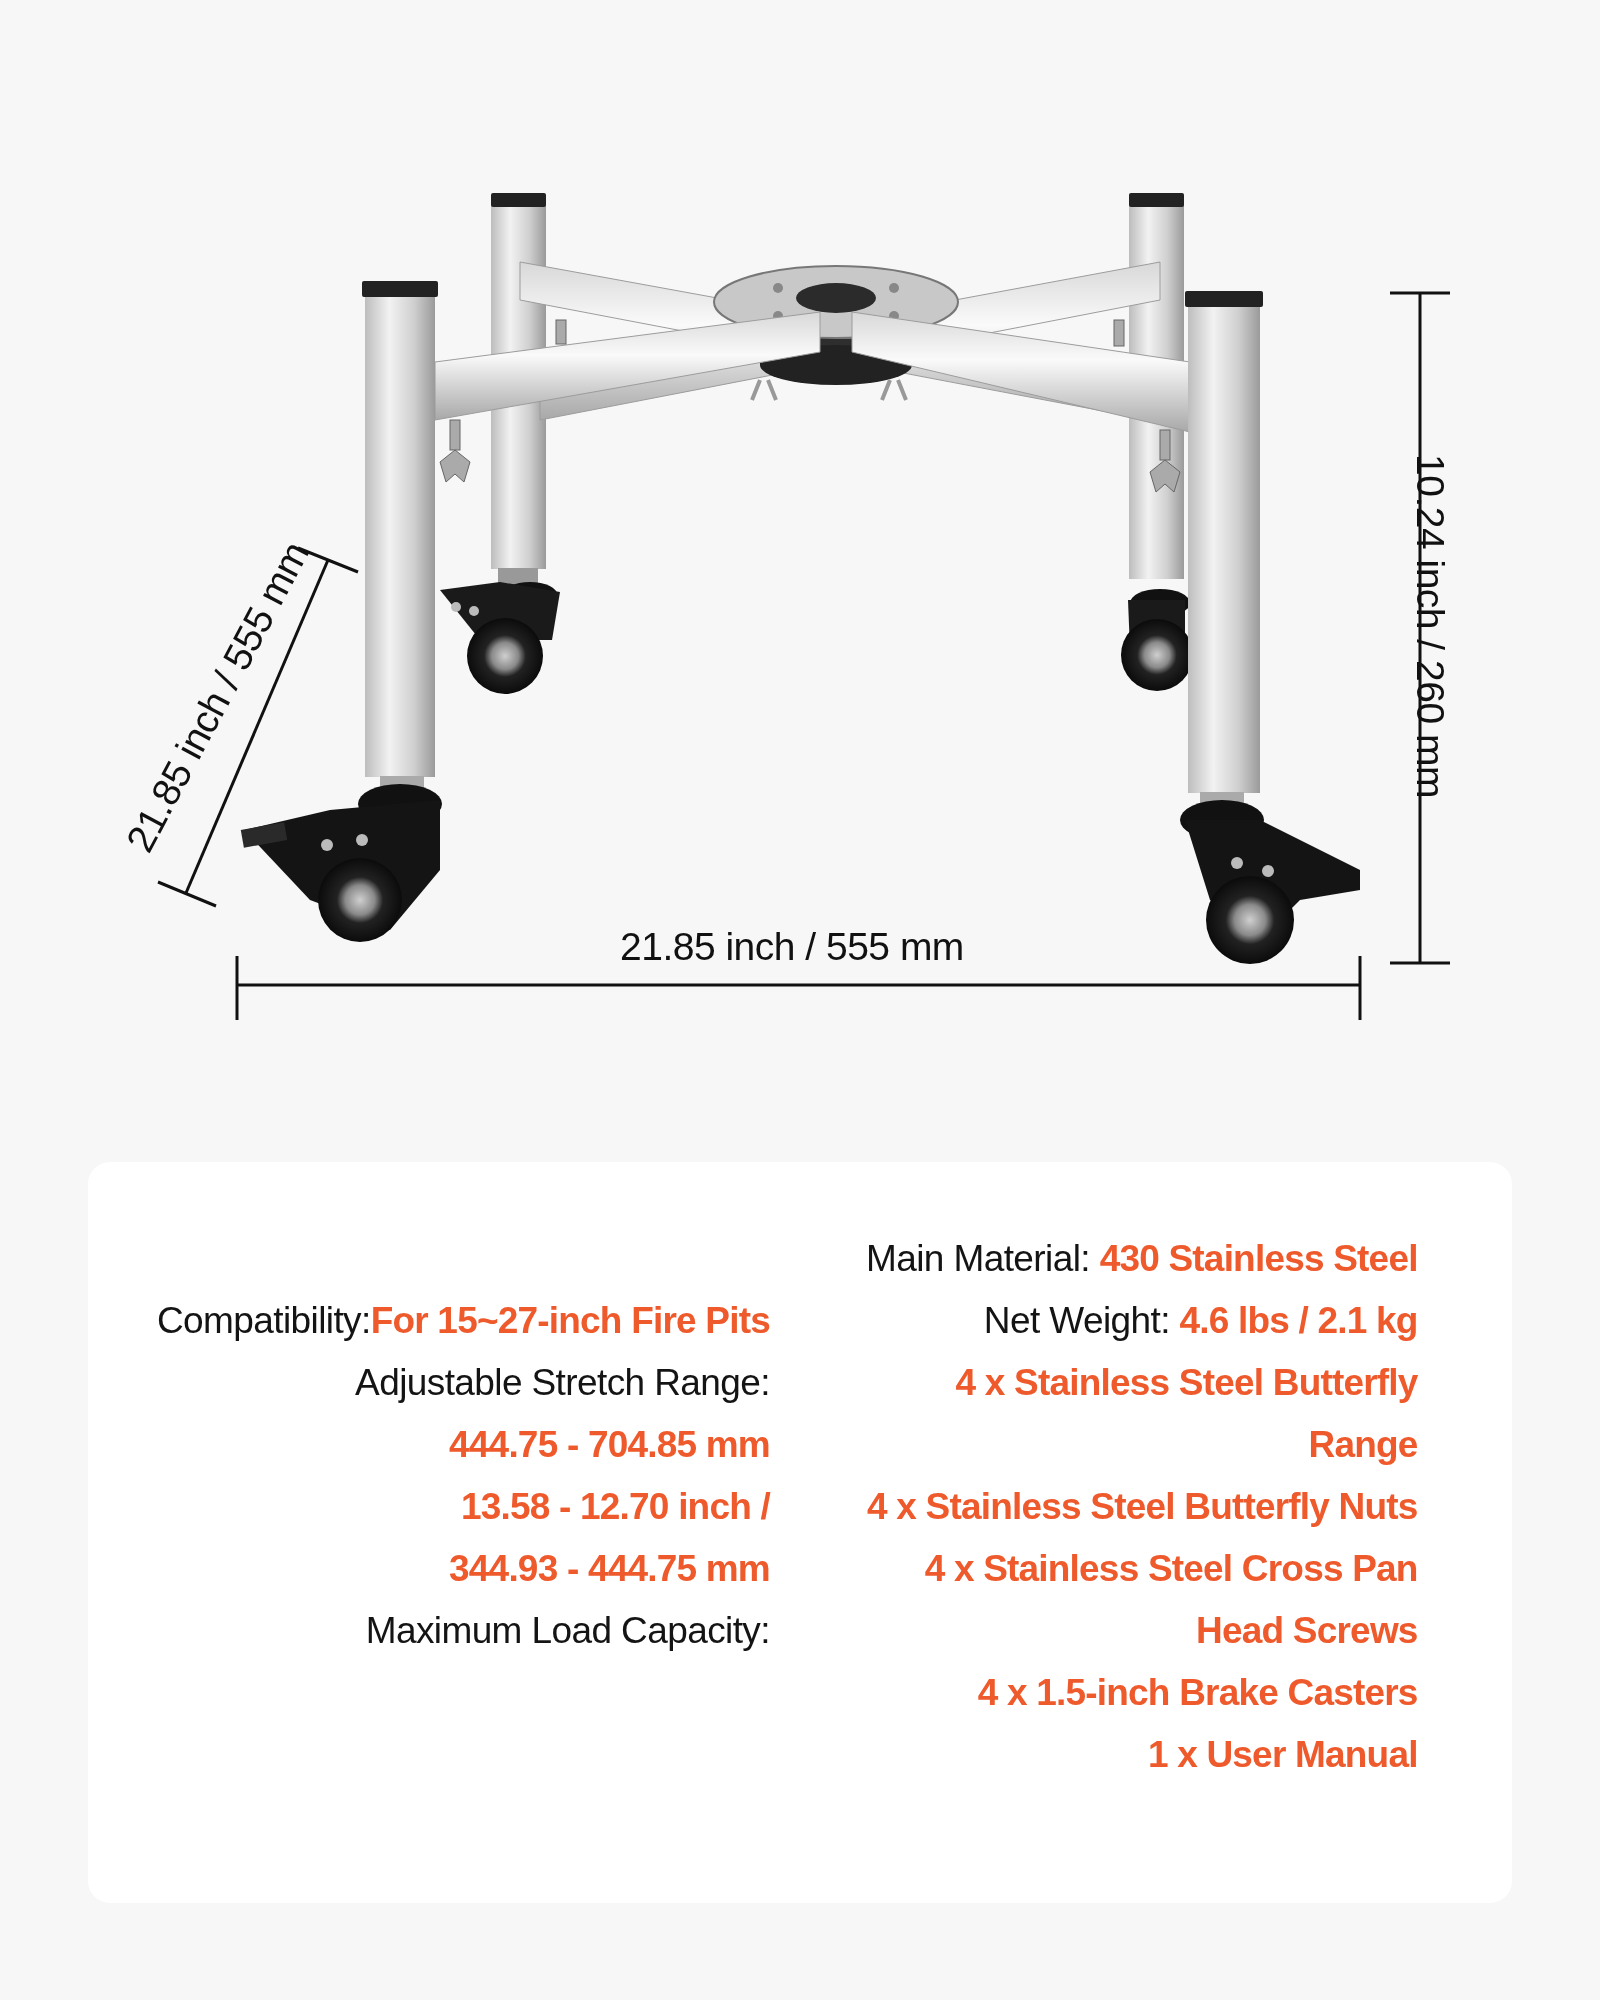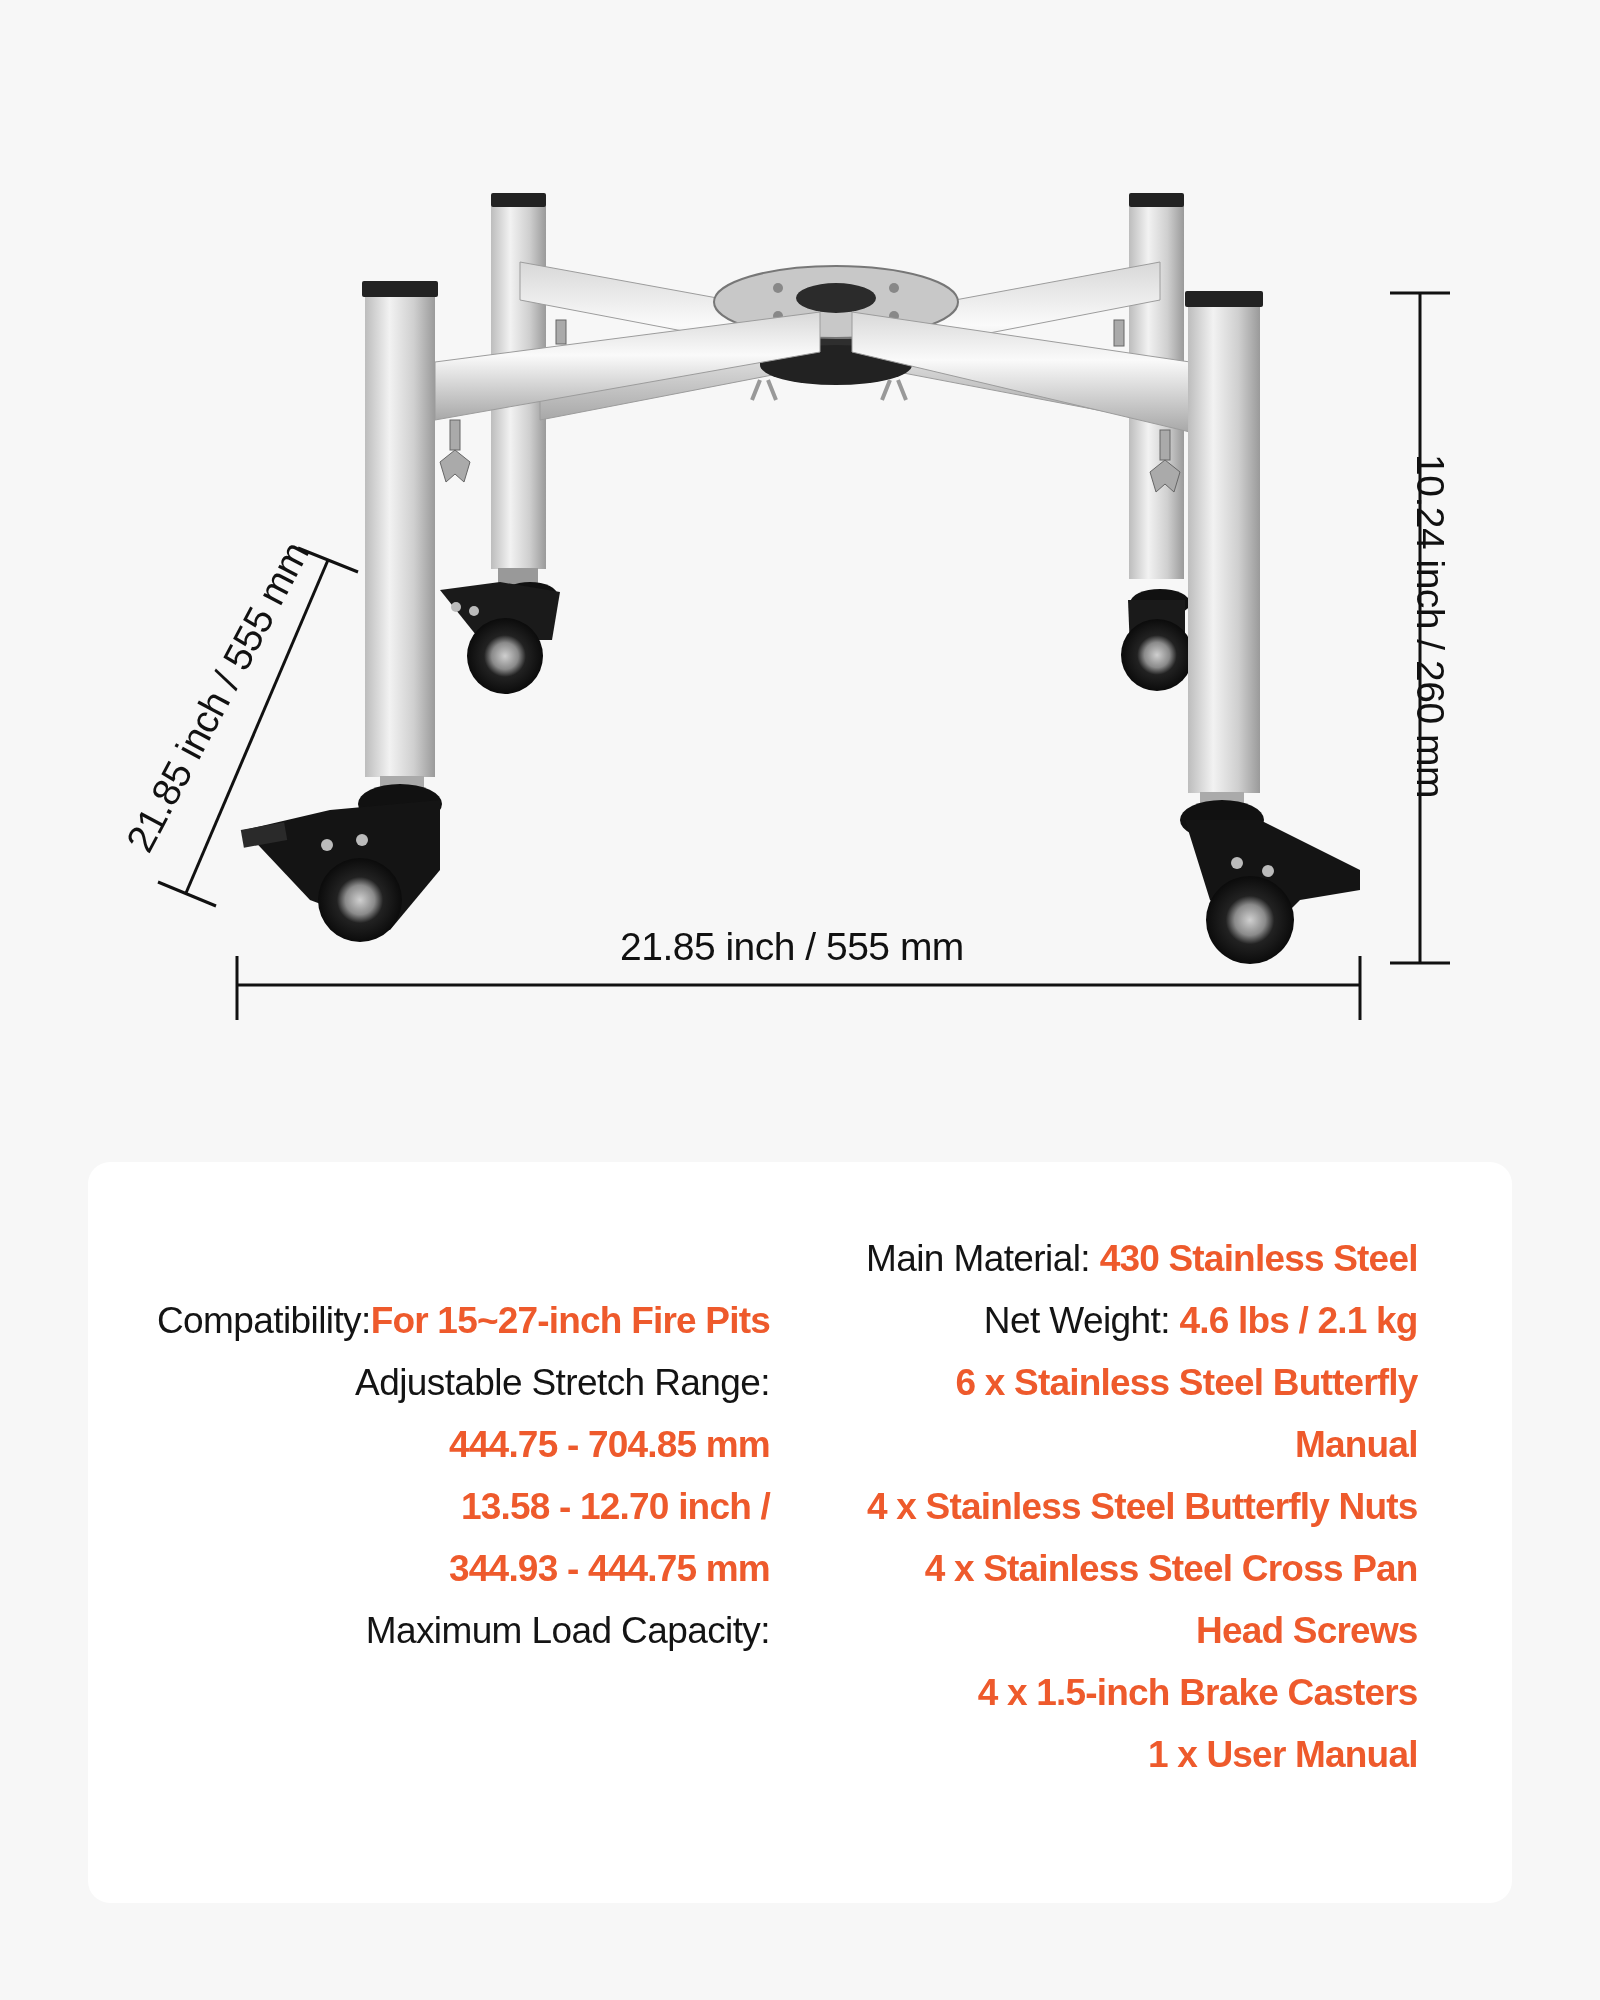--- a/index.html
+++ b/index.html
@@ -158,21 +158,21 @@
     <div class="line lbl">Maximum Load Capacity:</div>
   </div>
 
   <div class="col col-right">
     <div class="line">
       <span class="lbl">Main Material: </span><span class="val">430 Stainless Steel</span>
     </div>
     <div class="line">
       <span class="lbl">Net Weight: </span><span class="val">4.6 lbs / 2.1 kg</span>
     </div>
-    <div class="line val">6 x Stainless Steel Butterfly</div>
-    <div class="line val">Manual</div>
+    <div class="line val">4 x Stainless Steel Butterfly</div>
+    <div class="line val">Range</div>
     <div class="line val">4 x Stainless Steel Butterfly Nuts</div>
     <div class="line val">4 x Stainless Steel Cross Pan</div>
     <div class="line val">Head Screws</div>
     <div class="line val">4 x  1.5-inch Brake Casters</div>
     <div class="line val">1 x User Manual</div>
   </div>
 </div>
 
 </body></html>

